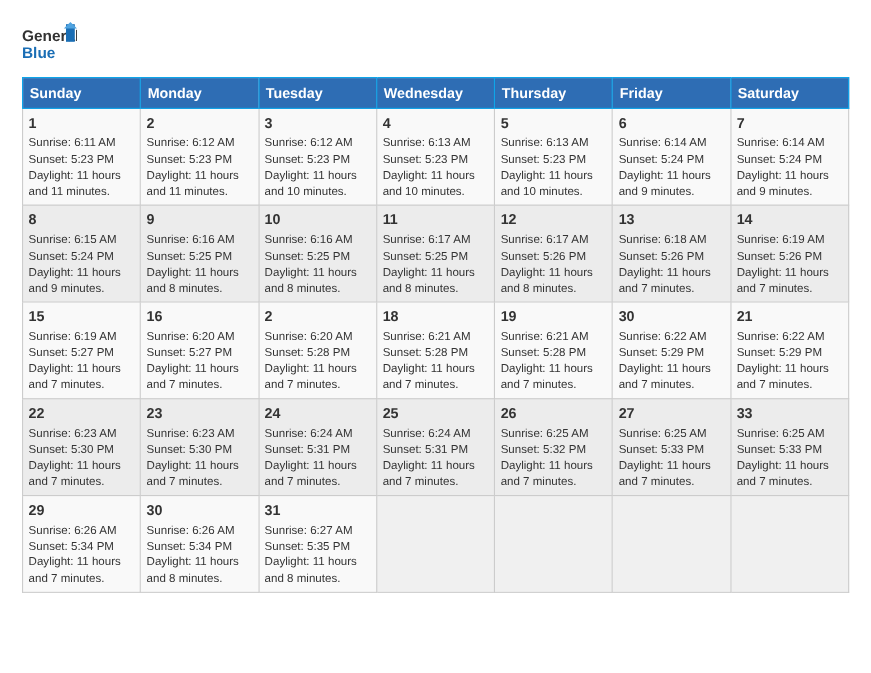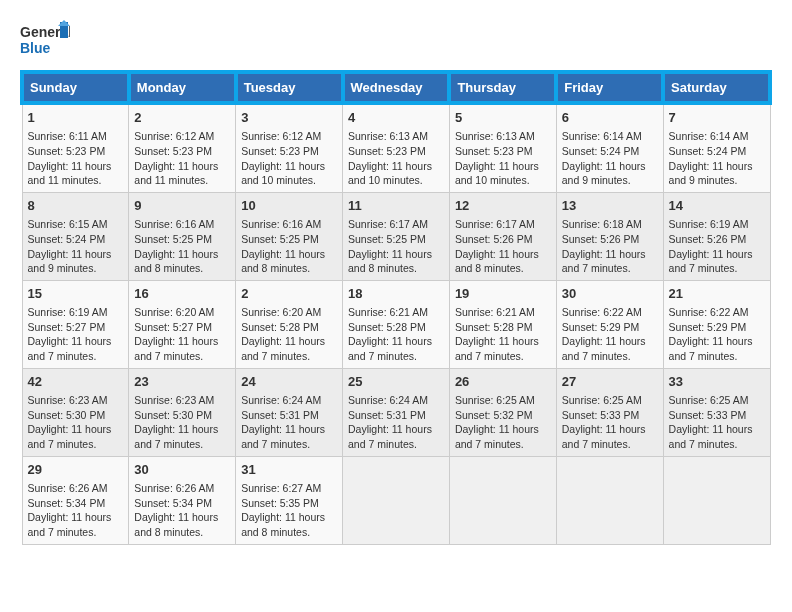--- a/index.html
+++ b/index.html
@@ -38,21 +38,21 @@
       border-collapse: collapse;
       font-size: 11px;
     }
     thead tr th {
       background: #2e6db4;
       color: #fff;
       text-align: left;
       padding: 6px 6px;
       font-size: 13px;
       font-weight: bold;
-      border: 4px solid #0ea5e9;
+      border: 1px solid #0ea5e9;
     }
     tbody tr td {
       border: 1px solid #ccc;
       vertical-align: top;
       padding: 4px 5px;
       min-height: 80px;
       width: 14.28%;
       color: #333;
       line-height: 1.4;
     }
@@ -192,21 +192,21 @@
           <span class="day-num">30</span>
           <div class="cell-content">Sunrise: 6:22 AM<br>Sunset: 5:29 PM<br>Daylight: 11 hours<br>and 7 minutes.</div>
         </td>
         <td>
           <span class="day-num">21</span>
           <div class="cell-content">Sunrise: 6:22 AM<br>Sunset: 5:29 PM<br>Daylight: 11 hours<br>and 7 minutes.</div>
         </td>
       </tr>
       <tr>
         <td>
-          <span class="day-num">42</span>
+          <span class="day-num">22</span>
           <div class="cell-content">Sunrise: 6:23 AM<br>Sunset: 5:30 PM<br>Daylight: 11 hours<br>and 7 minutes.</div>
         </td>
         <td>
           <span class="day-num">23</span>
           <div class="cell-content">Sunrise: 6:23 AM<br>Sunset: 5:30 PM<br>Daylight: 11 hours<br>and 7 minutes.</div>
         </td>
         <td>
           <span class="day-num">24</span>
           <div class="cell-content">Sunrise: 6:24 AM<br>Sunset: 5:31 PM<br>Daylight: 11 hours<br>and 7 minutes.</div>
         </td>

